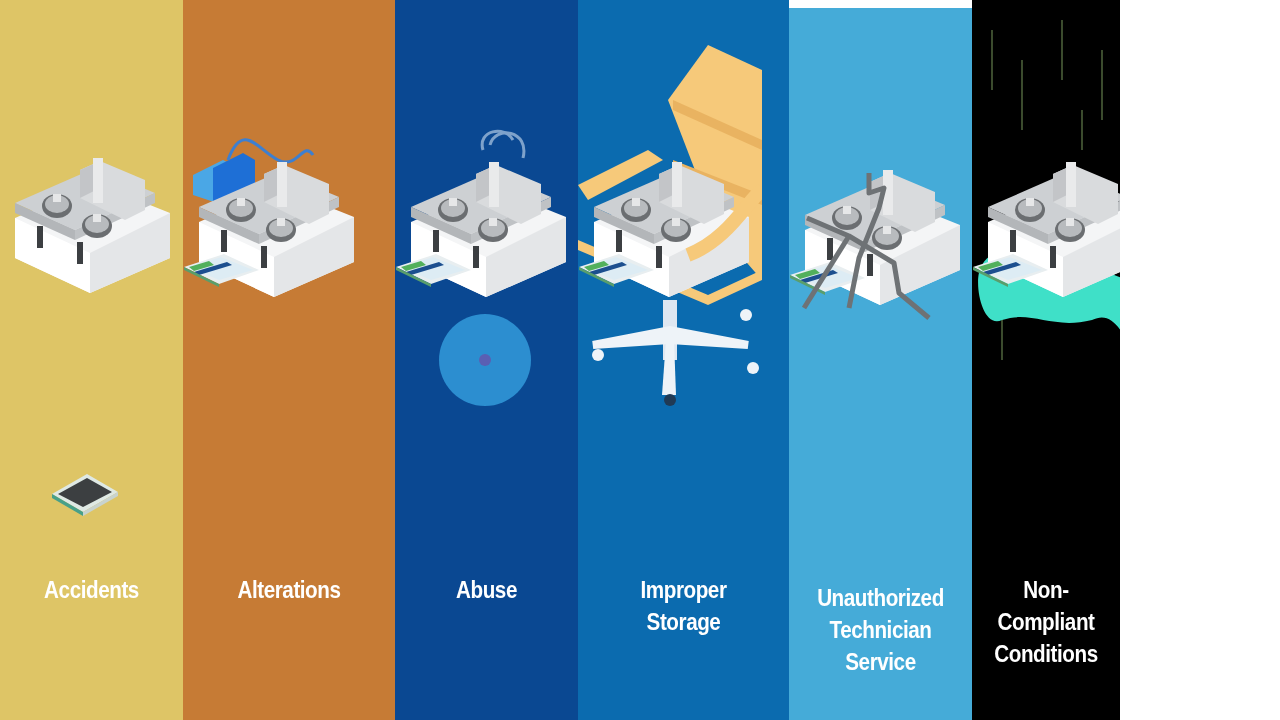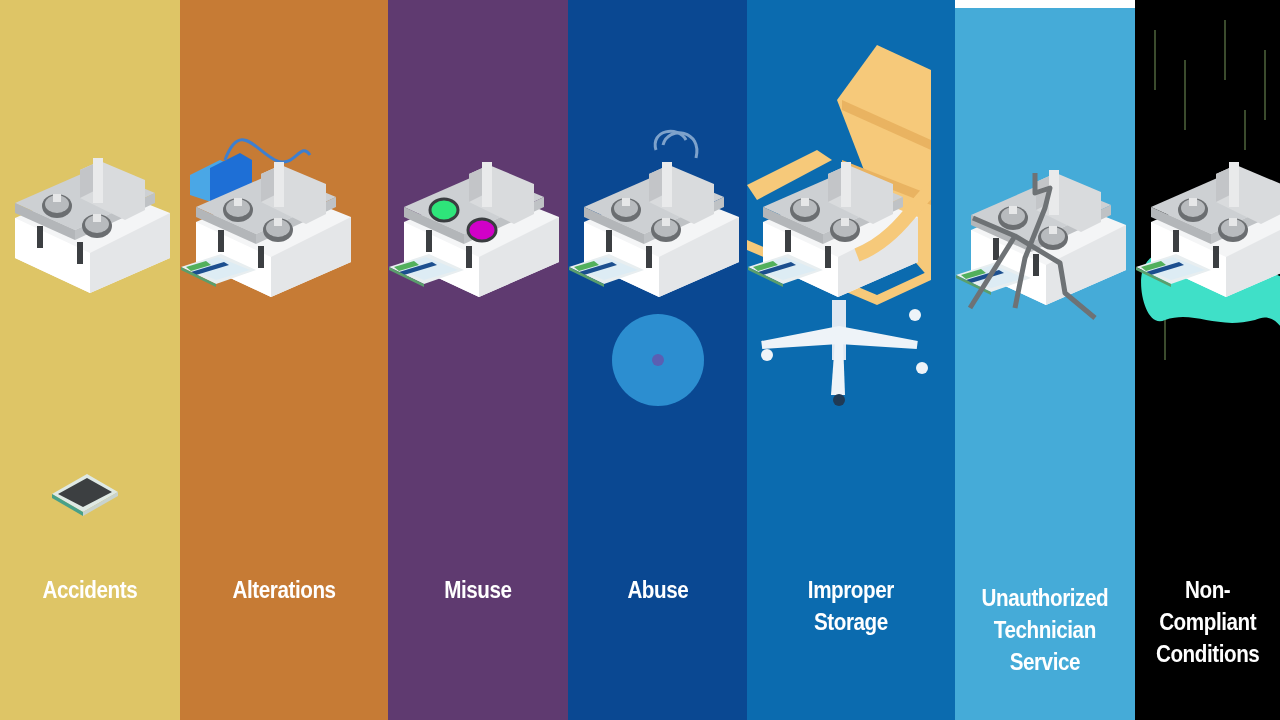--- a/index.html
+++ b/index.html
@@ -50,35 +50,20 @@
         </g>
       <g transform="translate(16,162)">
           <use href="#terminal"></use>
         </g>
     </svg>
     <div class="label">
       <span>Alterations</span>
     </div>
   </div>
 
-  <div class="col" style="width:183px;background:#5F3A70;">
-    <svg class="art" width="183" height="560">
-      <g transform="translate(16,162)">
-          <use href="#instrument-nocups"></use>
-        </g>
-      <g transform="translate(16,162)">
-          <use href="#terminal"></use>
-        </g>
-      <ellipse cx="56" cy="210" rx="14" ry="11" fill="#2EE57A" stroke="#3a3d40" stroke-width="3"></ellipse>
-      <ellipse cx="94" cy="230" rx="14" ry="11" fill="#D100C8" stroke="#3a3d40" stroke-width="3"></ellipse>
-    </svg>
-    <div class="label">
-      <span>Misuse</span>
-    </div>
-  </div>
 
   <div class="col" style="width:183px;background:#0A4892;">
     <svg class="art" width="183" height="560">
       <g fill="none" stroke="#9bb9da" stroke-width="3" opacity="0.8">
         <path d="M88,150 C82,130 110,125 118,140"></path>
         <path d="M95,145 C100,125 135,130 128,158"></path>
       </g>
       <g transform="translate(16,162)">
           <use href="#instrument"></use>
         </g>

